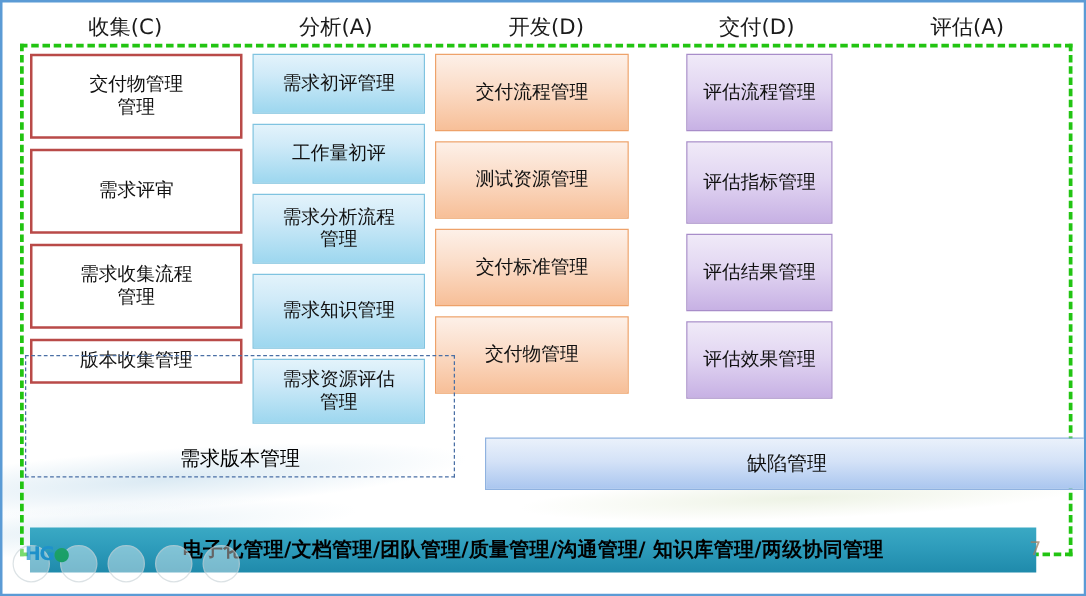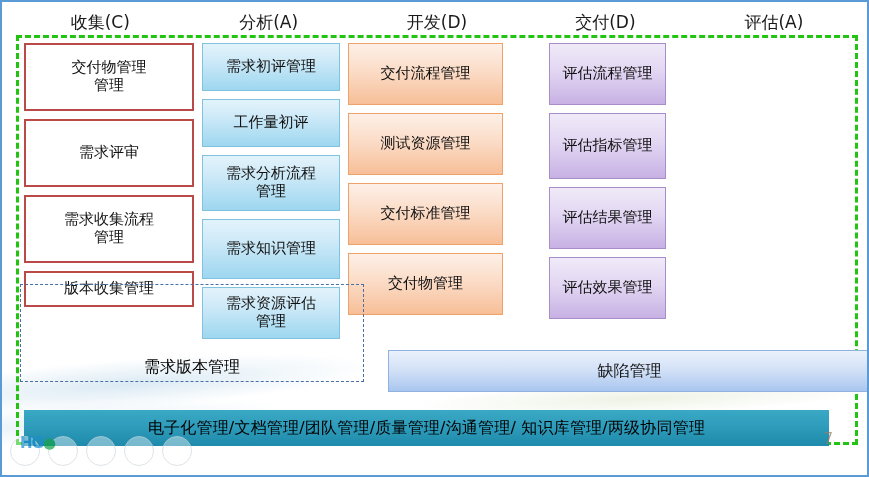--- a/index.html
+++ b/index.html
@@ -180,30 +180,30 @@
     background: linear-gradient(to bottom, #eaf1fb 0%, #d4e2f7 45%, #aac6ef 100%);
     border: 1.4px solid #8fb2e0;
     z-index: 3;
     margin-left: 20px;
   }
 
   
   .footer-banner {
     position: absolute;
     left: 22px;
-    top: 408px;
+    top: 420px;
     width: 805px;
     height: 36px;
     display: flex;
     align-items: center;
     justify-content: center;
     background: linear-gradient(to bottom, #3aa9c4 0%, #2e9cbb 45%, #1f8aab 100%);
     color: #000;
     font-size: 16px;
-    font-weight: normal;
+    font-weight: bold;
     letter-spacing: 0.2px;
     white-space: nowrap;
     z-index: 4;
   }
 
   
   .slide-number {
     position: absolute;
     right: 34px;
     top: 428px;

